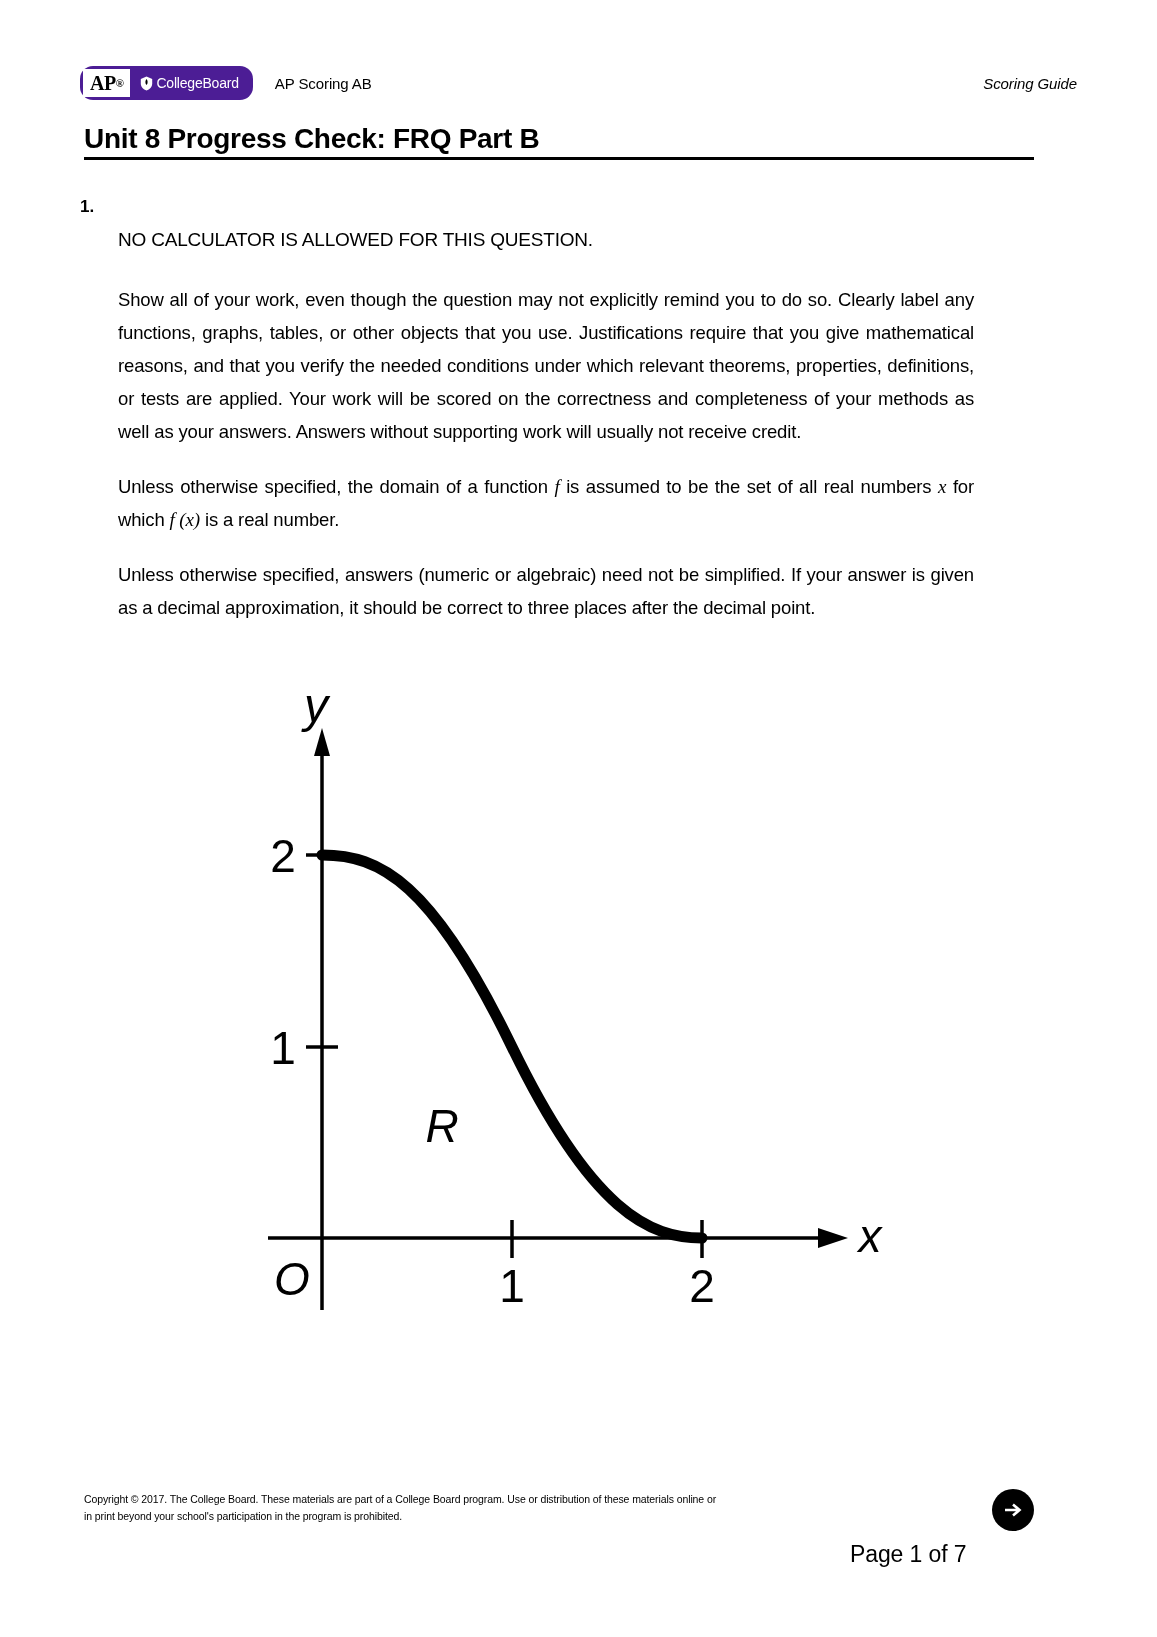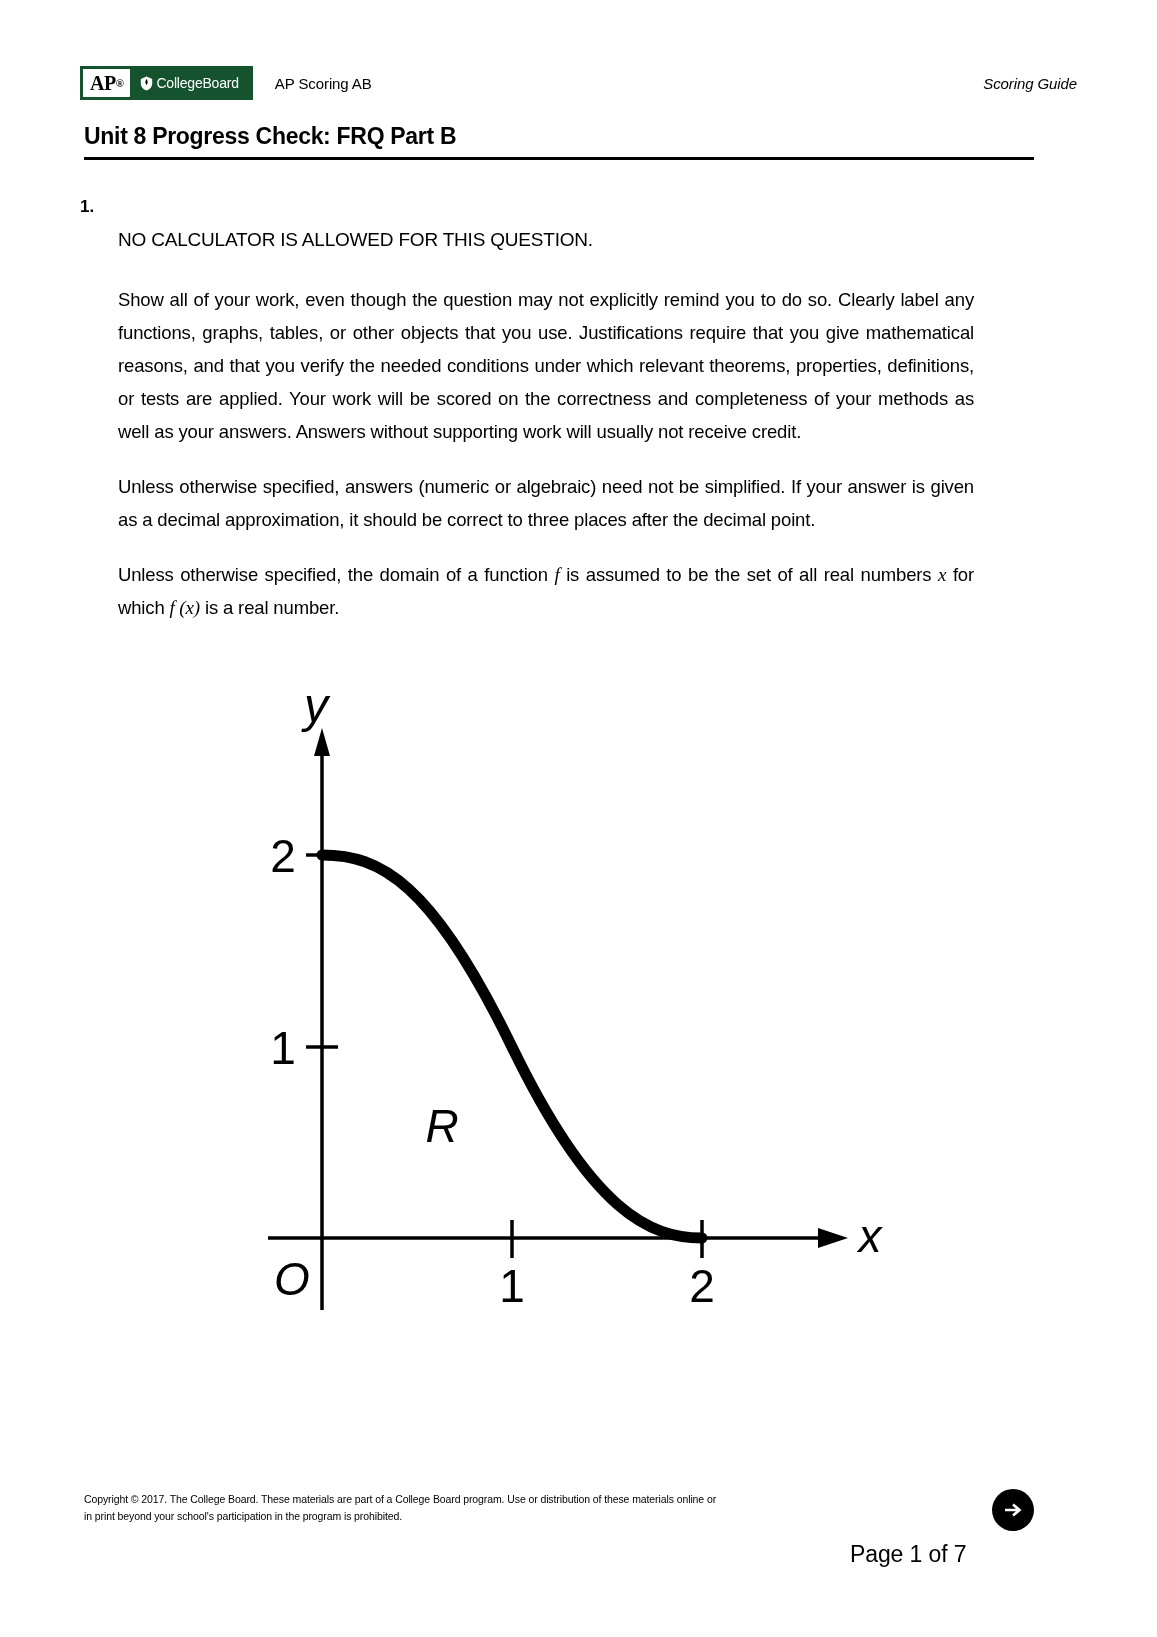--- a/index.html
+++ b/index.html
@@ -23,23 +23,24 @@
     left: 80px;
     top: 62px;
     width: 997px;
     height: 42px;
     display: flex;
     align-items: center;
   }
   .logo {
     display: flex;
     align-items: stretch;
-    background: #14532d;
+    background: #4c1d95;
     height: 34px;
     padding: 0;
+    border-radius: 13px;
   }
   .logo-ap {
     background: #ffffff;
     color: #000000;
     font-weight: bold;
     font-size: 20px;
     letter-spacing: -0.5px;
     display: flex;
     align-items: center;
     justify-content: center;
@@ -78,21 +79,21 @@
     font-size: 15px;
     letter-spacing: -0.1px;
     font-style: italic;
   }
 
   
   .page-title {
     position: absolute;
     left: 84px;
     top: 123px;
-    font-size: 23px;
+    font-size: 28px;
     font-weight: bold;
     letter-spacing: -0.3px;
   }
   .title-rule {
     position: absolute;
     left: 84px;
     top: 157px;
     width: 950px;
     height: 3px;
     background: #000000;
@@ -205,22 +206,22 @@
   <div class="scoring-guide">Scoring Guide</div>
 </div>
 
 <div class="page-title">Unit 8 Progress Check: FRQ Part B</div>
 <div class="title-rule"></div>
 
 <div class="q-number">1.</div>
 <div class="body">
   <p class="lead">NO CALCULATOR IS ALLOWED FOR THIS QUESTION.</p>
   <p class="para">Show all of your work, even though the question may not explicitly remind you to do so. Clearly label any functions, graphs, tables, or other objects that you use. Justifications require that you give mathematical reasons, and that you verify the needed conditions under which relevant theorems, properties, definitions, or tests are applied. Your work will be scored on the correctness and completeness of your methods as well as your answers. Answers without supporting work will usually not receive credit.</p>
+  <p class="para"><span>Unless otherwise specified, the domain of a function</span> <span class="mathit">f</span> <span>is assumed to be the set of all real numbers</span> <span class="mathit">x</span> <span>for which</span> <span class="mathit">f (x)</span> <span>is a real number.</span></p>
   <p class="para">Unless otherwise specified, answers (numeric or algebraic) need not be simplified. If your answer is given as a decimal approximation, it should be correct to three places after the decimal point.</p>
-  <p class="para"><span>Unless otherwise specified, the domain of a function</span> <span class="mathit">f</span> <span>is assumed to be the set of all real numbers</span> <span class="mathit">x</span> <span>for which</span> <span class="mathit">f (x)</span> <span>is a real number.</span></p>
 </div>
 
 <div class="graph">
   <svg width="640" height="660" viewBox="0 0 640 660">
 
     <line x1="72" y1="75" x2="72" y2="640" stroke="#000" stroke-width="3.5"></line>
 
     <polygon points="72,58 64,86 80,86" fill="#000"></polygon>
 
     <line x1="18" y1="568" x2="578" y2="568" stroke="#000" stroke-width="3.5"></line>

